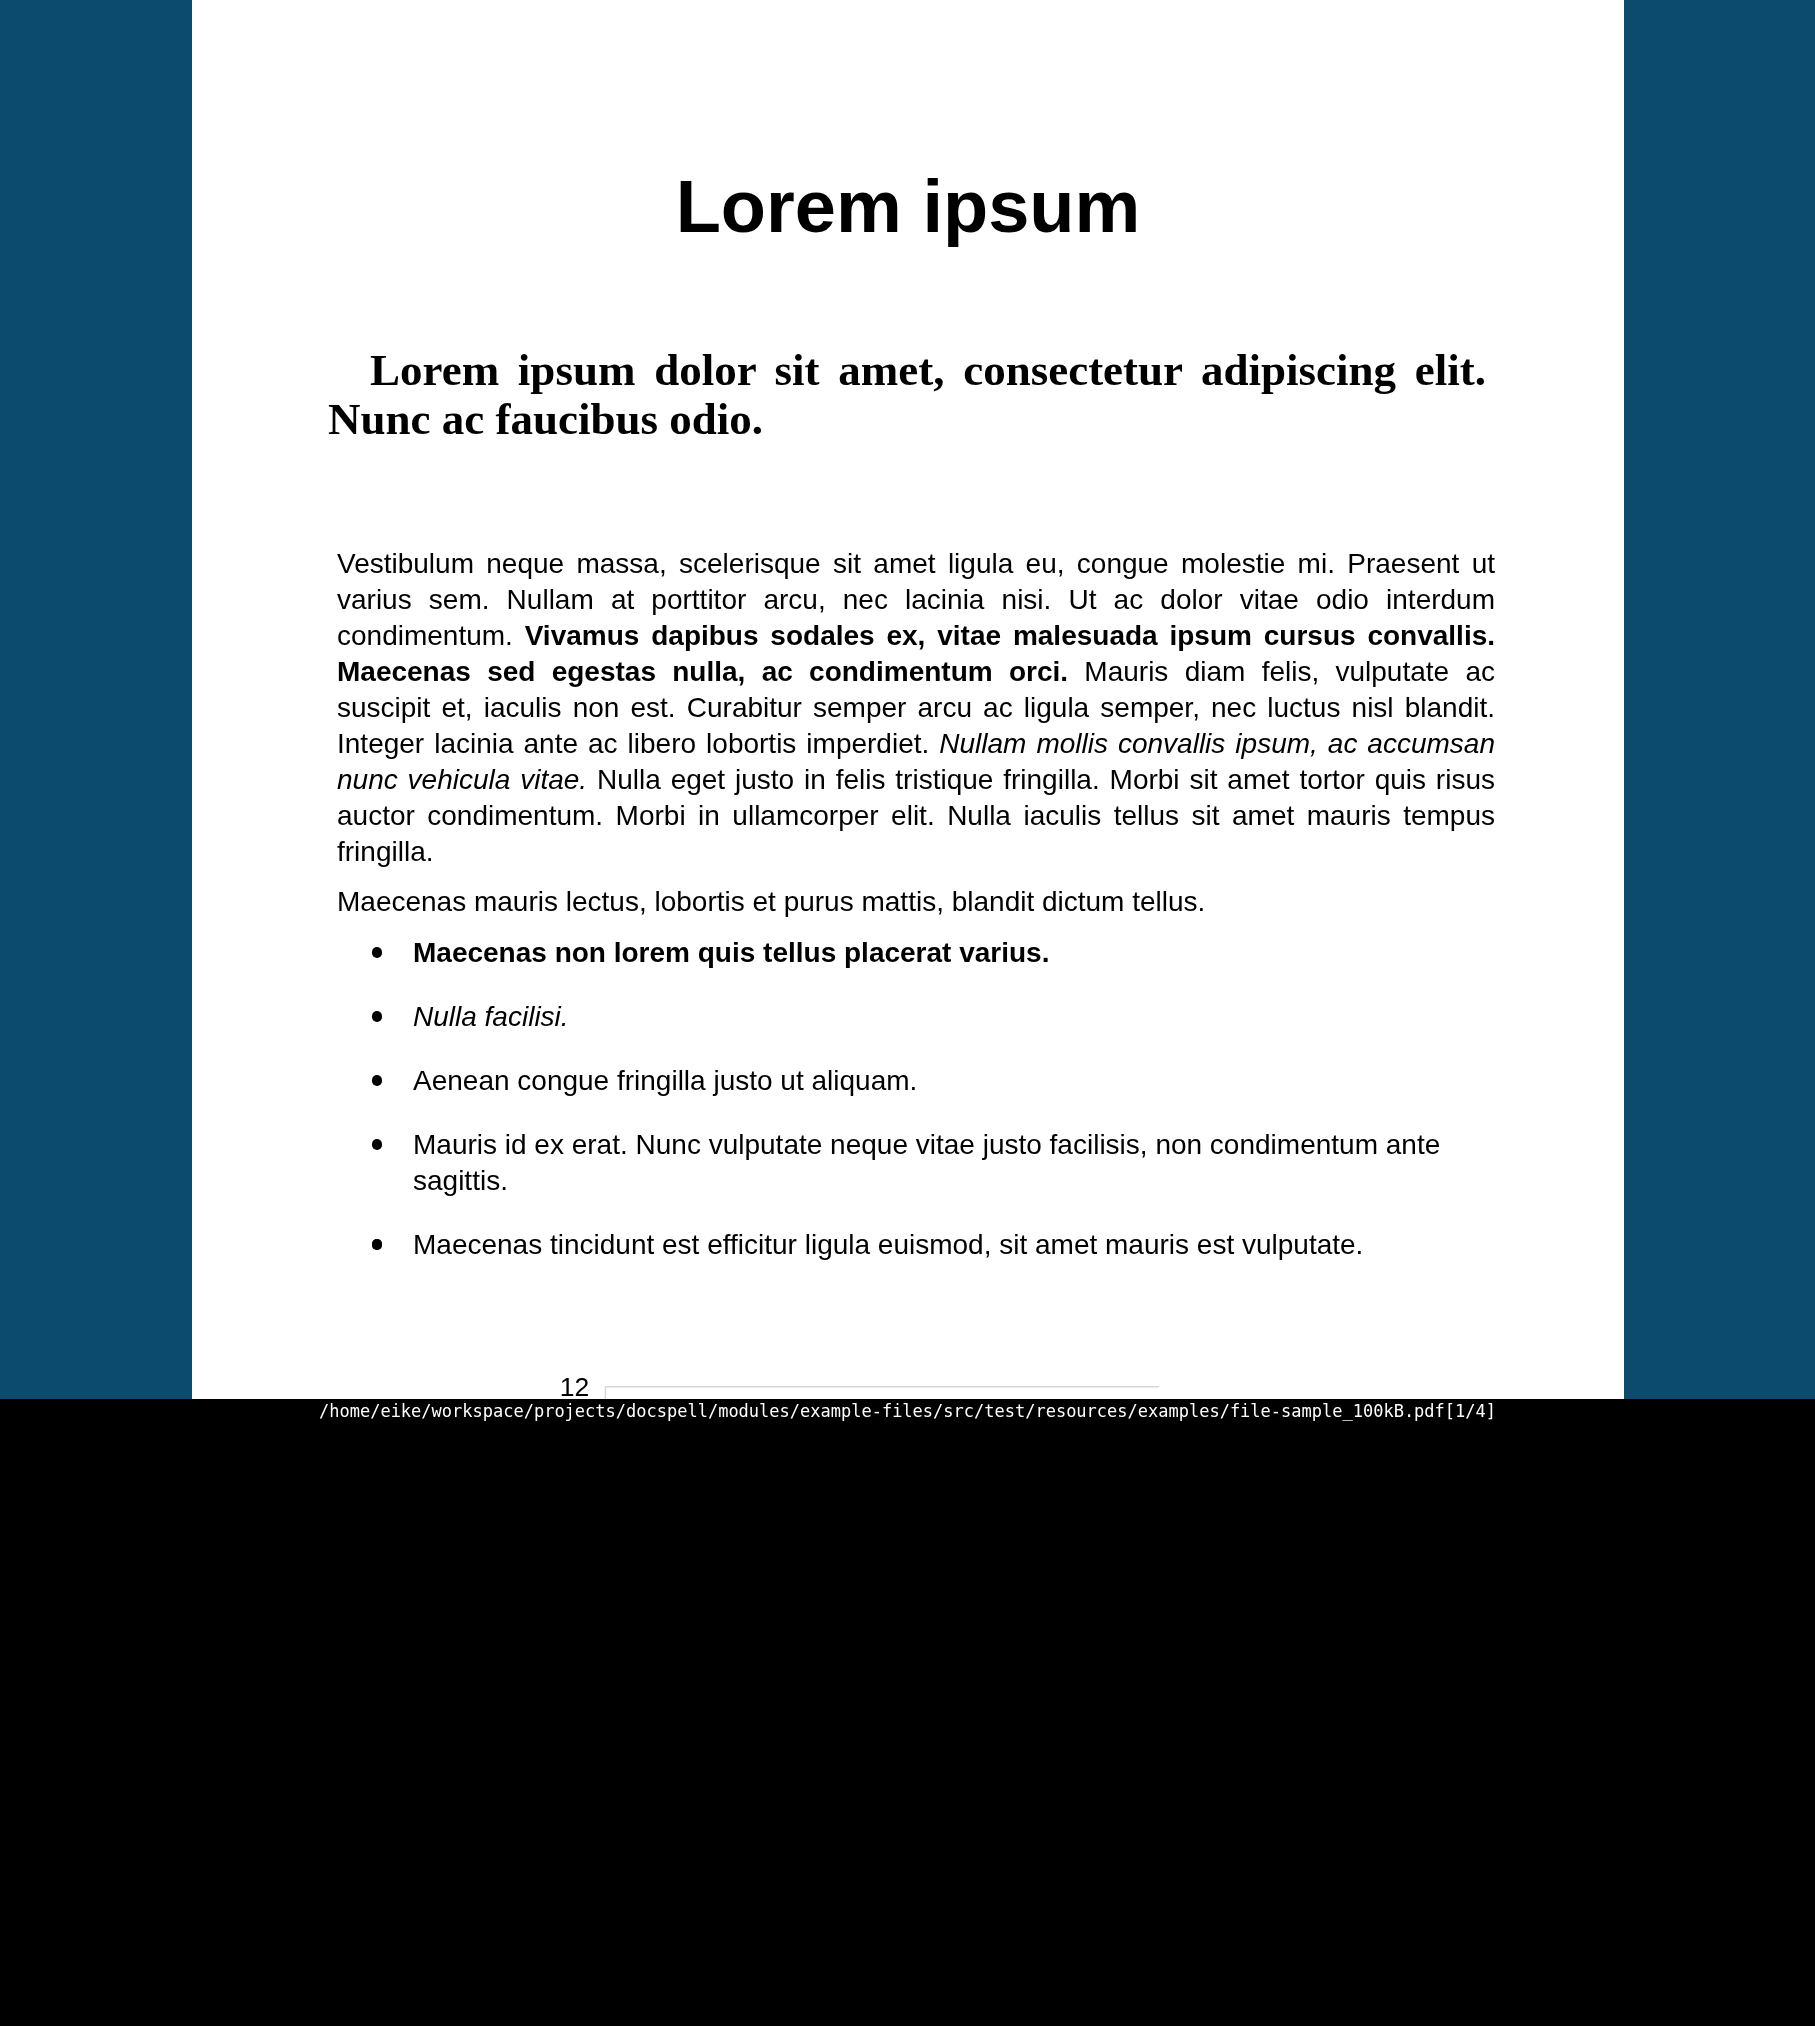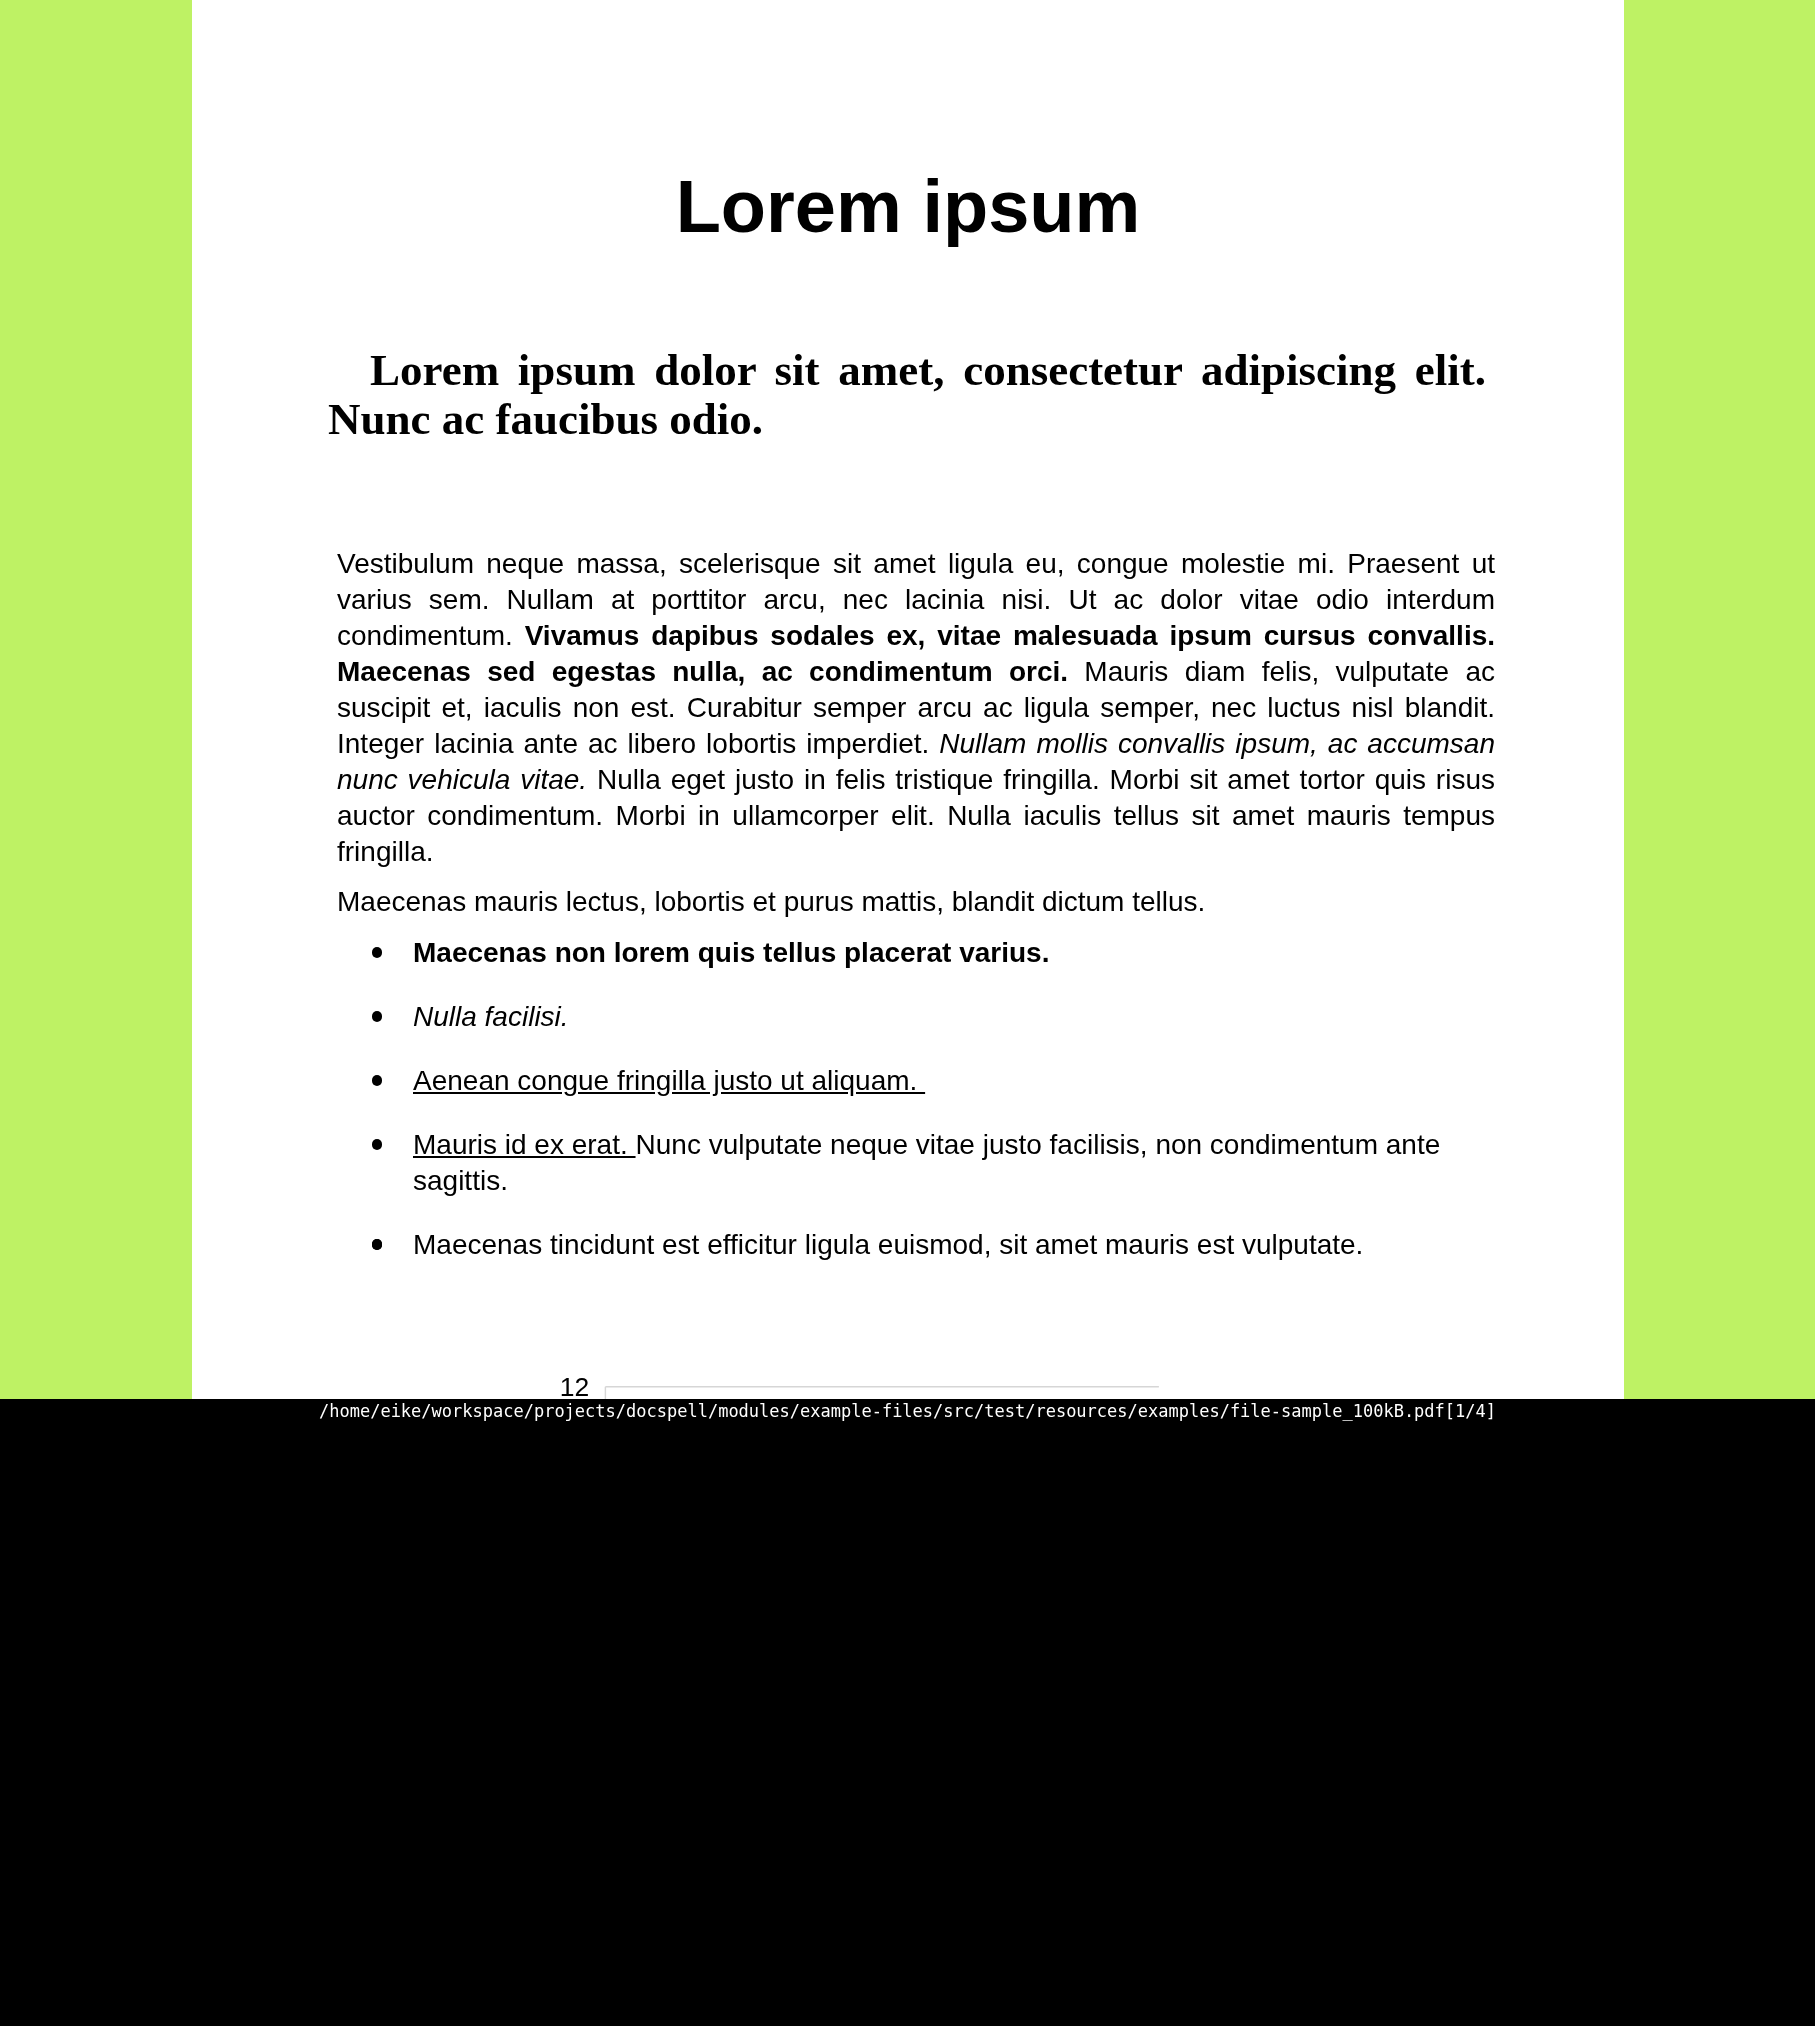--- a/index.html
+++ b/index.html
@@ -1,18 +1,18 @@
 <!DOCTYPE html>
 <html style="font-size:15px"><head>
 <meta charset="utf-8">
 <style>
   html,body { margin:0; padding:0; background:#000; }
   .viewer {
     position:relative; width:1815px; height:1424px;
-    background:#bef264; overflow:hidden;
+    background:#0c4a6e; overflow:hidden;
     font-family:"Liberation Sans","DejaVu Sans",sans-serif;
     color:#000;
   }
   .page {
     position:absolute; left:192px; top:0; width:1432px; height:2002px;
     background:#fff;
   }
   .doc-title {
     position:absolute; left:0; width:100%; top:167px; margin:0;
     font-size:74px; line-height:79px; font-weight:bold; text-align:center;
@@ -24,21 +24,21 @@
     text-align:justify; text-indent:42px;font-family:Liberation Serif, serif;
   }
   .body-par {
     position:absolute; left:136px; width:1158px; margin:9px;
     font-size:28px; line-height:36px; text-align:justify;
   }
   .p1 { top:537px; }
   .p2 { top:875px; text-align:left; }
   .b { font-weight:bold; }
   .i { font-style:italic; }
-  .u { text-decoration:underline; }
+  .u { }
   .bullet-list {
     position:absolute; left:136px; width:1158px; top:935px;
     margin:0; padding:0; list-style:none;
     font-size:28px; line-height:36px;
   }
   .bullet-list li { position:relative; margin:0 0 28px 0; padding-left:85px; }
   .bullet-list li .dot {
     position:absolute; left:44px; top:12.3px; width:10.4px; height:10.4px;
     border-radius:50%; background:#000;
   }

